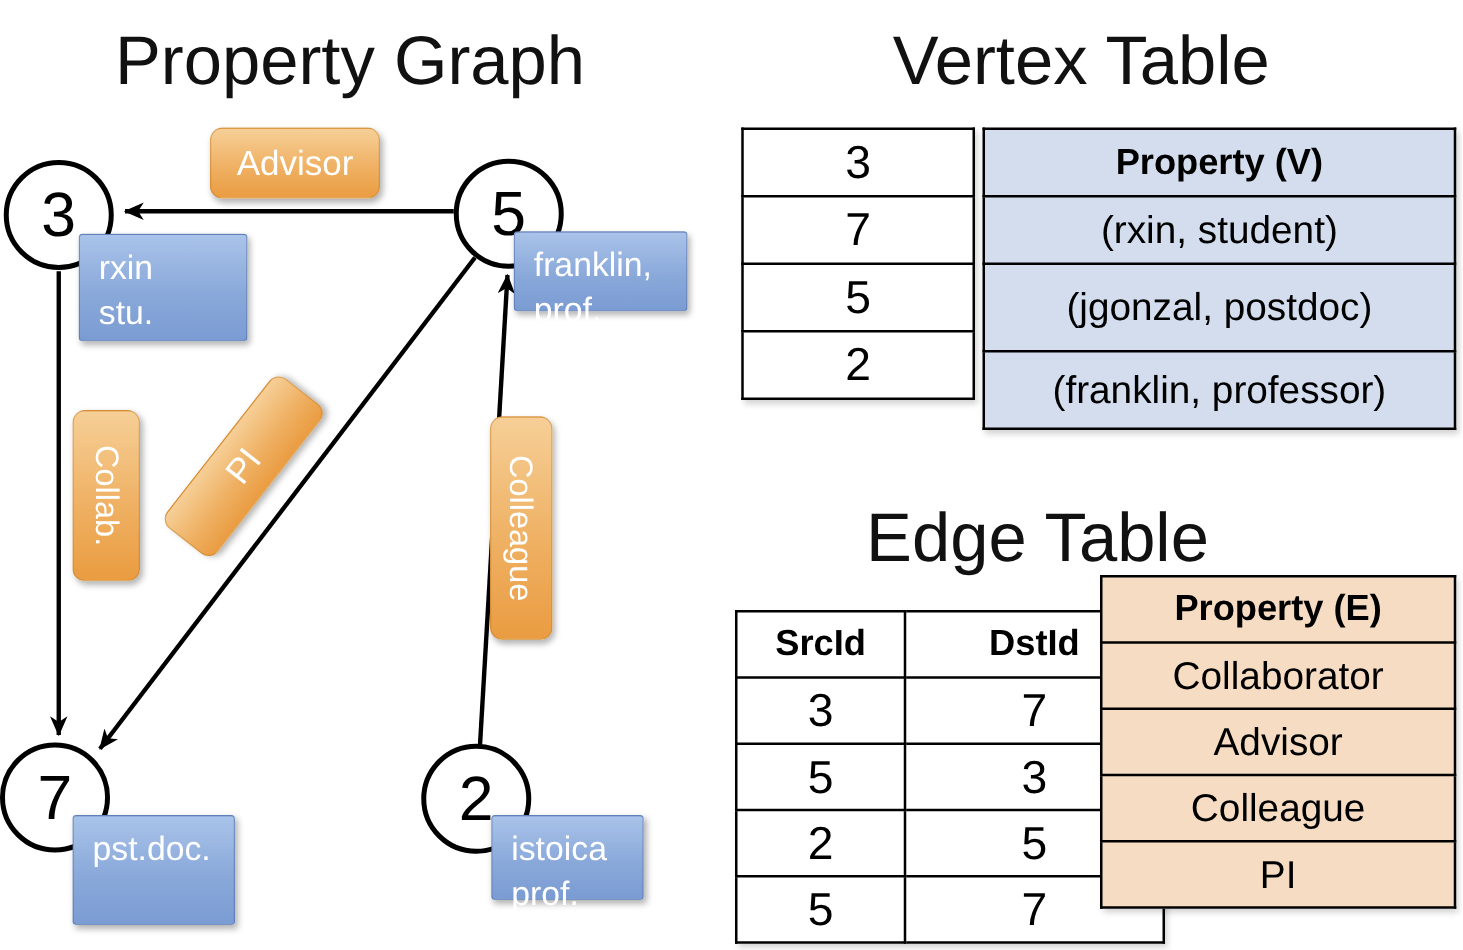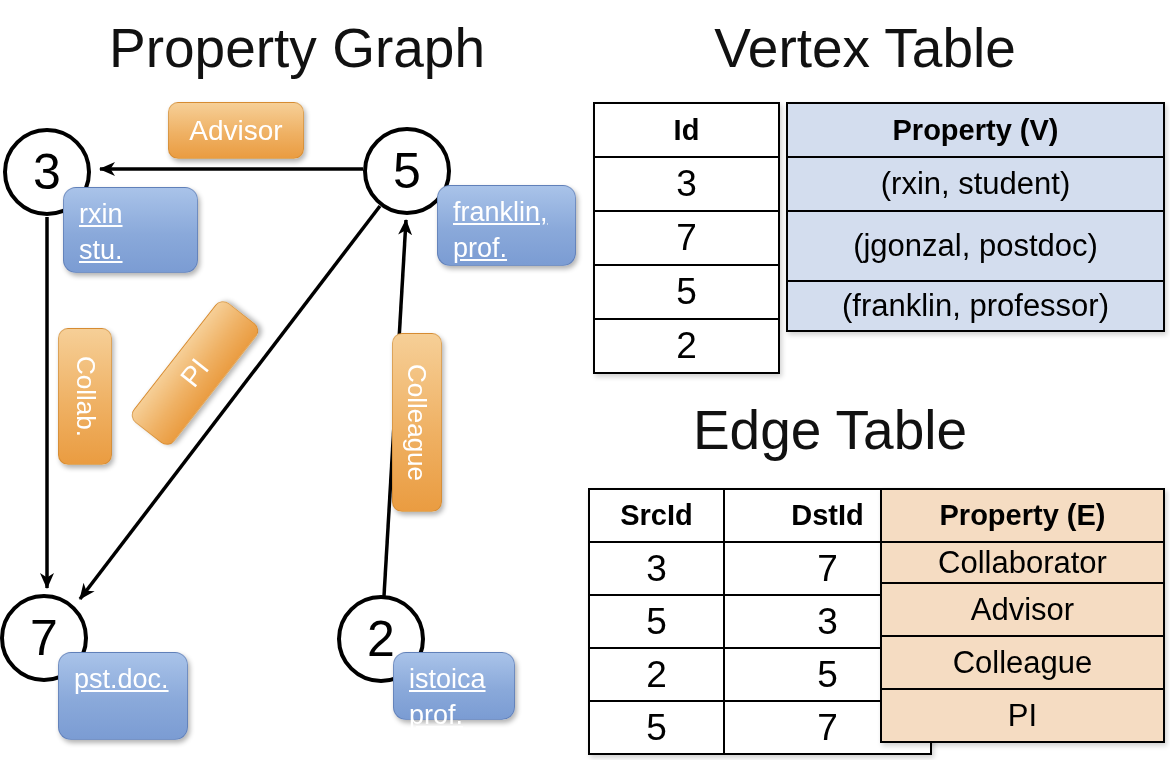--- a/index.html
+++ b/index.html
@@ -28,43 +28,42 @@
     border-radius:10px; color:#fff;
     display:flex; align-items:center; justify-content:center;
     font-size:28px; box-shadow:2px 3px 5px rgba(0,0,0,.3);
   }
   .elabel.vertical span { transform:rotate(90deg); white-space:nowrap; }
   .elabel.tilted { transform:rotate(-52deg); }
   .vbox {
     position:absolute; z-index:4; box-sizing:border-box;
     background:linear-gradient(180deg,#a9c3e9 0%,#8aa9da 55%,#7b9cd3 100%);
     border:1px solid rgba(70,100,160,.5);
-    border-radius:13px; color:#fff;
+    border-radius:3px; color:#fff;
     font-size:27px; line-height:1.32; padding:9px 8px 0 15px;
     box-shadow:2px 3px 5px rgba(0,0,0,.3);
-    text-decoration:underline;
   }
   
   .dtable { position:absolute; border-collapse:collapse; background:#fff;
             box-shadow:2px 3px 5px rgba(0,0,0,.18); table-layout:fixed; }
   .dtable th, .dtable td {
     border:2.5px solid #000; text-align:center; vertical-align:middle; padding:0;
   }
   .dtable th { font-size:29px; font-weight:bold; }
   .dtable td.num  { font-size:37px; font-weight:300; }
   .dtable td.prop { font-size:31px; font-weight:300; }
   .vprop th, .vprop td { background:#d3ddee;margin-left:41px; }
   .eprop th, .eprop td { background:#f5dcc2; }
 </style>
 </head>
 <body>
 
 <div id="stage">
 
-  <div class="slide-title" style="left:0; top:16; top:16px; width:560px;padding-left:17px;">Property Graph</div>
+  <div class="slide-title" style="left:0; top:16; top:16px; width:560px;">Property Graph</div>
   <div class="slide-title" style="left:560px; top:16px; width:610px;">Vertex Table</div>
   <div class="slide-title" style="left:545px; top:398px; width:570px;">Edge Table</div>
 
   <svg id="edge-svg" width="560" height="760">
     <defs>
       <marker id="arrow" markerUnits="userSpaceOnUse" markerWidth="20" markerHeight="16" refX="15" refY="7" orient="auto">
         <path d="M0,0 L16,7 L0,14 L4.5,7 Z" fill="#000"></path>
       </marker>
     </defs>
     <line x1="363" y1="169" x2="100" y2="169" stroke="#000" stroke-width="3.5" marker-end="url(#arrow)"></line>
@@ -96,37 +95,34 @@
     <span>PI</span>
   </div>
   <div class="elabel vertical" style="left:392px; top:333px; width:48px; height:177px; font-size:26px;">
     <span>Colleague</span>
   </div>
 
   <div class="vbox" style="left:63px; top:187px; width:135px; height:86px;">
     <div>rxin</div>
     <div>stu.</div>
   </div>
-  <div class="vbox" style="left:437px; top:185px; width:139px; height:81px;">
+  <div class="vbox" style="left:411px; top:185px; width:139px; height:64px;">
     <div>franklin,</div>
     <div>prof.</div>
   </div>
   <div class="vbox" style="left:58px; top:652px; width:130px; height:88px;">
     <div>pst.doc.</div>
   </div>
   <div class="vbox" style="left:393px; top:652px; width:122px; height:68px;">
     <div>istoica</div>
     <div>prof.</div>
   </div>
 
   <table class="dtable" style="left:593px; top:102px; width:187px;">
     <tbody>
-        <tr style="height:54px;">
-          <th>Id</th>
-        </tr>
     <tr style="height:54px;">
           <td class="num">3</td>
         </tr>
     <tr style="height:54px;">
           <td class="num">7</td>
         </tr>
     <tr style="height:54px;">
           <td class="num">5</td>
         </tr>
     <tr style="height:54px;">
@@ -139,21 +135,21 @@
     <tbody>
         <tr style="height:54px;">
           <th>Property (V)</th>
         </tr>
     <tr style="height:54px;">
           <td class="prop">(rxin, student)</td>
         </tr>
     <tr style="height:70px;">
           <td class="prop">(jgonzal, postdoc)</td>
         </tr>
-    <tr style="height:50px;">
+    <tr style="height:62px;">
           <td class="prop">(franklin, professor)</td>
         </tr>
   </tbody>
     </table>
 
   <table class="dtable" style="left:588px; top:488px; width:344px;">
     <tbody>
         <tr style="height:53px;">
       <th style="width:133px;">SrcId</th>
       <th>DstId</th>
@@ -170,26 +166,26 @@
       <td class="num">2</td>
       <td class="num">5</td>
     </tr>
     <tr style="height:53px;">
       <td class="num">5</td>
       <td class="num">7</td>
     </tr>
   </tbody>
     </table>
 
-  <table class="dtable eprop" style="left:880px; top:488px; width:285px;">
+  <table class="dtable eprop" style="left:880px; top:460px; width:285px;">
     <tbody>
         <tr style="height:53px;">
           <th>Property (E)</th>
         </tr>
-    <tr style="height:41px;padding-left:48px;">
+    <tr style="height:53px;padding-left:48px;">
           <td class="prop">Collaborator</td>
         </tr>
     <tr style="height:53px;">
           <td class="prop">Advisor</td>
         </tr>
     <tr style="height:53px;">
           <td class="prop">Colleague</td>
         </tr>
     <tr style="height:53px;">
           <td class="prop">PI</td>

